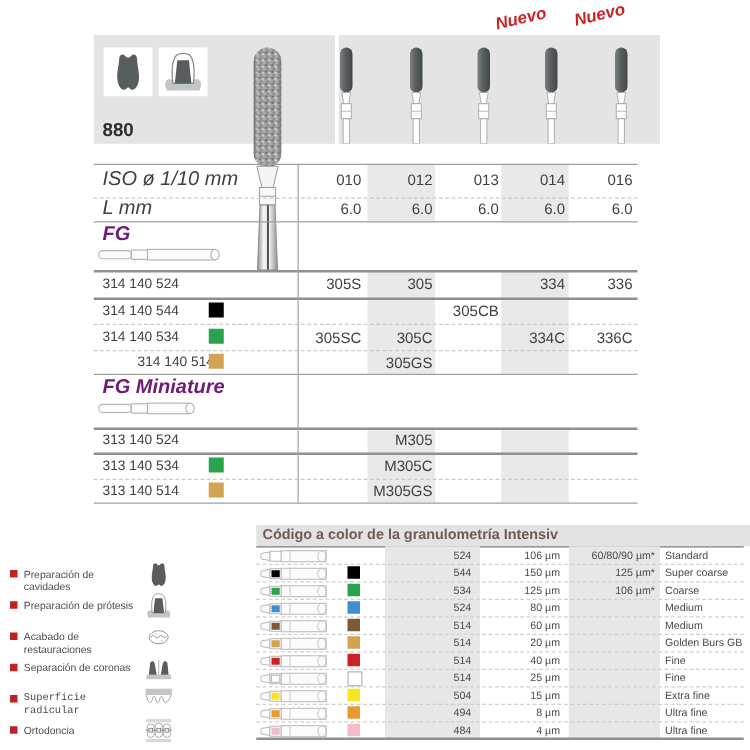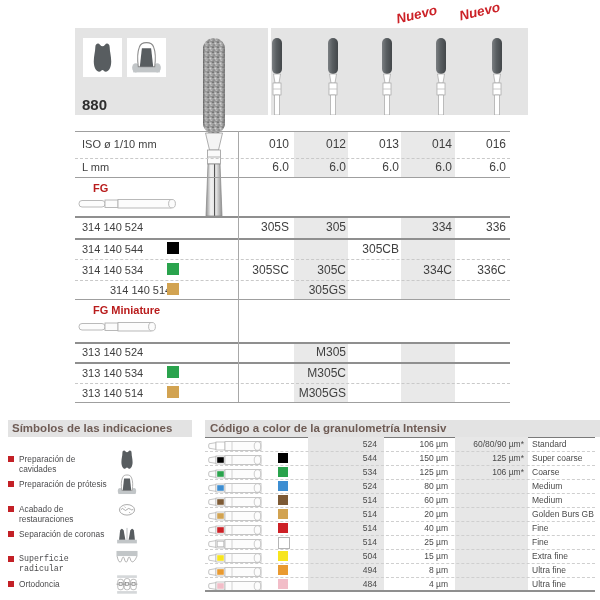--- a/index.html
+++ b/index.html
@@ -11,22 +11,22 @@
   .hdr-div{left:268px;top:28px;width:3px;height:87px;background:#ffffff;}
   .toothbox{width:39px;height:39px;background:#ffffff;top:38px;}
   .model{left:82px;top:96px;font-size:15px;font-weight:bold;color:#2e2e2e;}
   .nuevo{font-size:13.5px;font-weight:bold;font-style:italic;transform:rotate(-13deg);}
   .hl{left:75px;width:435px;height:0;}
   .hl.solid{border-top:1px solid #9f9f9f;}
   .hl.thick{border-top:2px solid #8f8f8f;}
   .hl.dash{border-top:1px dashed #c9c9c9;}
   .vdiv{left:238px;top:131px;width:1px;height:271px;background:#a8a8a8;}
   .band{background:#e9e9e9;width:54px;}
-  .rlabel{height:16px;line-height:16px;font-size:11px;left:82px;}
-  .blabel{font-weight:bold;color:#b91c1c;margin-left:11px;}
+  .rlabel{height:16px;line-height:16px;font-size:16px;left:82px;font-style:italic;}
+  .blabel{font-weight:bold;color:#701a75;}
   .cell{height:16px;line-height:16px;font-size:12px;width:52px;text-align:right;}
   .ref{height:16px;line-height:16px;font-size:11px;left:82px;}
   .sq{width:12px;height:12px;}
   
   .sec-title-bar{top:420px;height:17px;background:#e3e3e3;}
   .sec-title{font-size:11.5px;font-weight:bold;color:#6e5b54;line-height:17px;}
   .sym-item-label{font-size:8.3px;color:#4c4c4e;line-height:10px;}
   .bullet{width:6px;height:6px;background:#c32026;}
   .iconbox{width:30px;height:25px;left:112px;}
   .gran-underline{left:205px;top:437px;width:390px;border-top:1px solid #7a7a7a;height:0;}
@@ -241,23 +241,20 @@
       <div class="abs ref" style="top:344px;">313 140 524</div>
       <div class="abs cell" style="left:294px;top:344px;">M305</div>
       <div class="abs ref" style="top:364.5px;">313 140 534</div>
       <div class="abs sq" style="left:167px;top:366px;background:#2aa34d;"></div>
       <div class="abs cell" style="left:294px;top:364.5px;">M305C</div>
       <div class="abs ref" style="top:384.5px;">313 140 514</div>
       <div class="abs sq" style="left:167px;top:386px;background:#d2a351;"></div>
       <div class="abs cell" style="left:294px;top:384.5px;">M305GS</div>
     </div>
 
-  <div class="abs sec-title-bar" style="left:8px;width:184px;">
-    <div class="sec-title" style="padding-left:4px;">Símbolos de las indicaciones</div>
-  </div>
   <div id="symitems">
       <div class="abs bullet" style="left:8px;top:456px;"></div>
       <div class="abs sym-item-label" style="left:19px;top:454px;width:92px;">Preparación de cavidades</div>
       <div class="abs iconbox" style="top:446.5px;"><svg width="30" height="25" viewBox="0 0 38 38">
    <path d="M12 9 C12 5.5 15 4.5 16.5 6.5 Q19 9.5 21.5 6.5 C23 4.5 26 5.5 26 9
             C26 13.5 27.5 17 27.5 23 C27.5 29.5 24.5 33 22.3 33 C20.6 33 20.2 31.2 19 31.2
             C17.8 31.2 17.4 33 15.7 33 C13.5 33 10.5 29.5 10.5 23 C10.5 17 12 13.5 12 9 Z" fill="#585d60"></path>
         </svg></div>
       <div class="abs bullet" style="left:8px;top:481px;"></div>
       <div class="abs sym-item-label" style="left:19px;top:479px;width:92px;">Preparación de prótesis</div>

